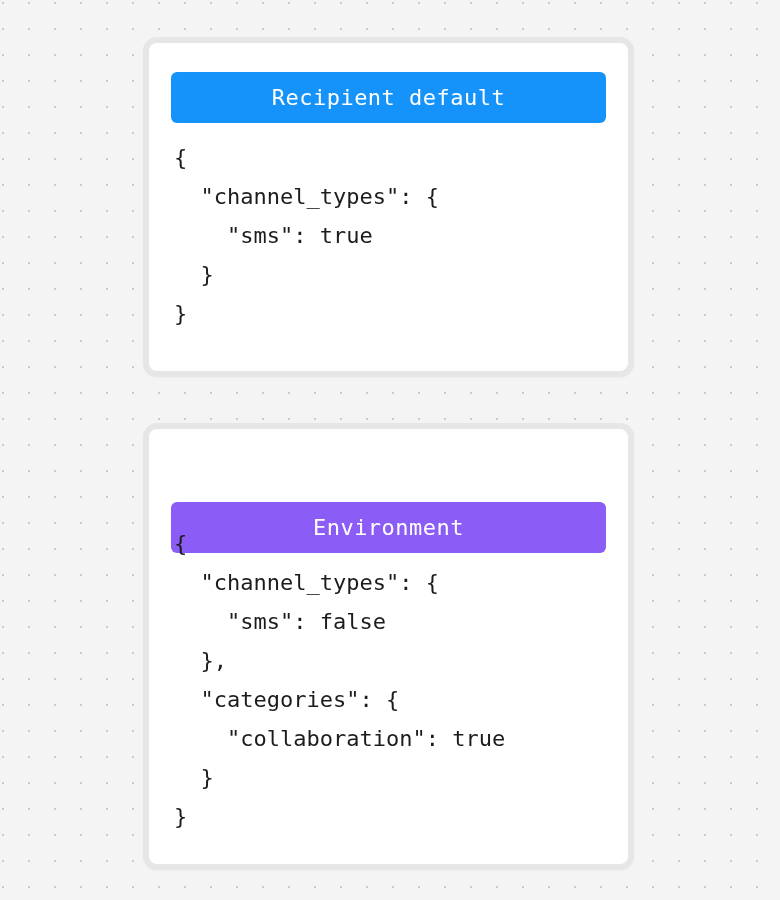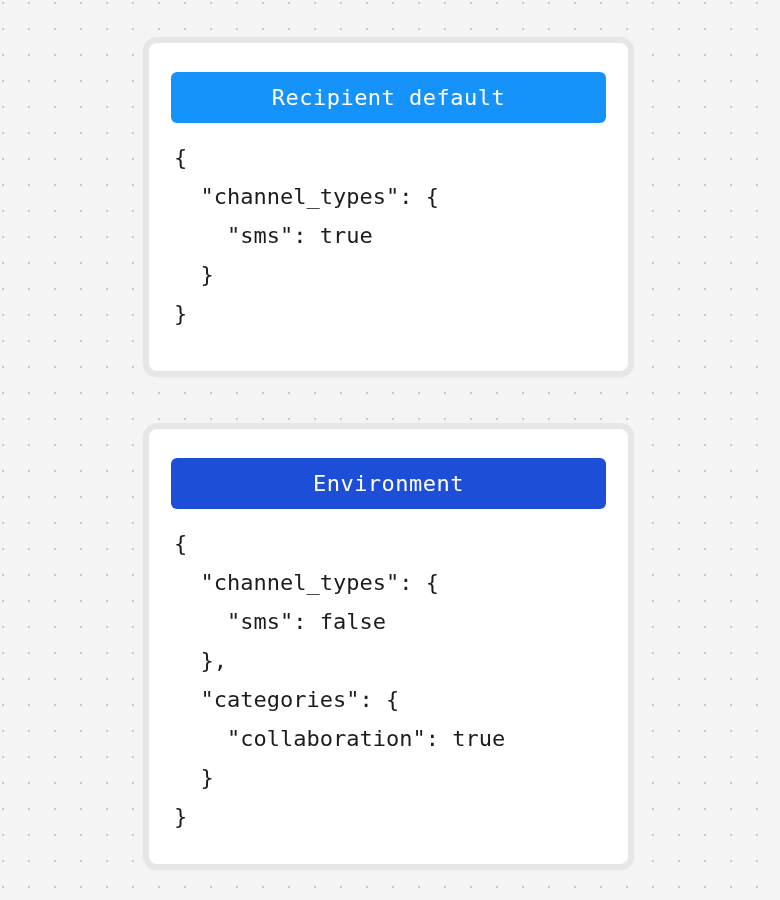--- a/index.html
+++ b/index.html
@@ -64,21 +64,21 @@
   .card-header-title {
     color: #ffffff;
     font-family: "DejaVu Sans Mono", "Liberation Mono", monospace;
     font-size: 22px;
     line-height: 22px;
     letter-spacing: 0.5px;
     white-space: pre;
   }
 
   .header-blue  { background-color: #1593fa; }
-  .header-green { background-color: #1d4ed8; }
+  .header-green { background-color: #8b5cf6; margin-top: 44px; }
 
   
   .json-body {
     position: absolute;
     left: 25px;
     top: 95px;
     right: 10px;
     margin: 0;
     color: #1c1c1c;
     font-family: "DejaVu Sans Mono", "Liberation Mono", monospace;

